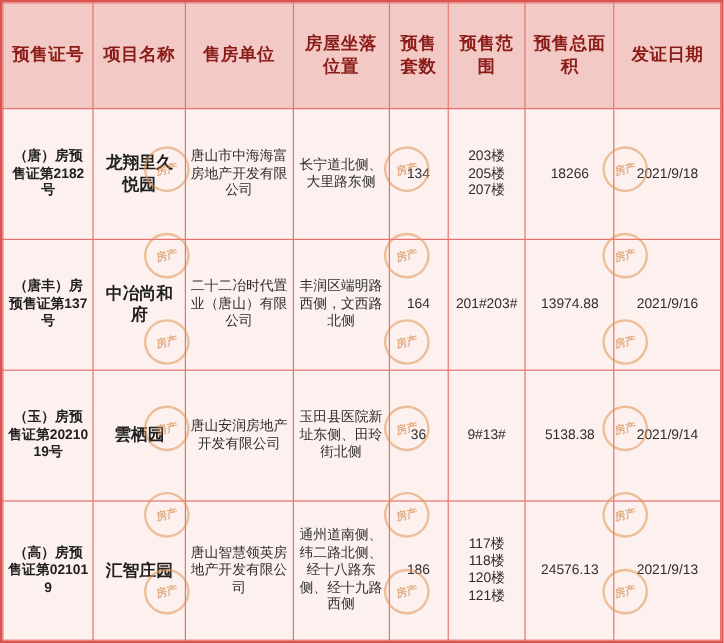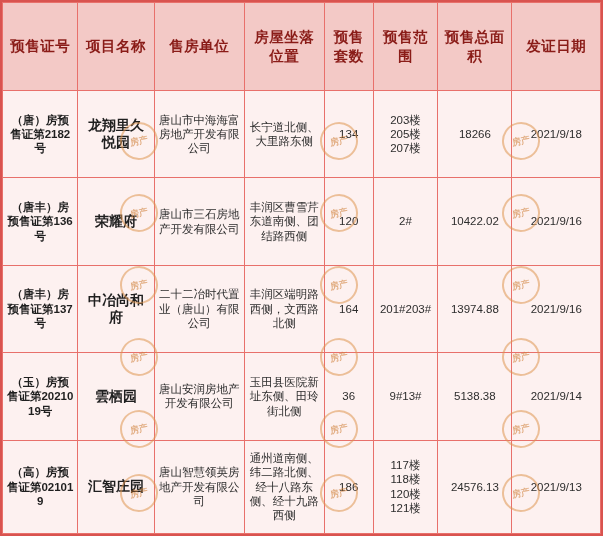--- a/index.html
+++ b/index.html
@@ -131,30 +131,20 @@
         <td class="unit">唐山市中海海富房地产开发有限公司</td>
         <td class="loc">长宁道北侧、大里路东侧</td>
         <td class="num">134</td>
         <td class="range multi">203楼
 205楼
 207楼</td>
         <td class="area">18266</td>
         <td class="date">2021/9/18</td>
       </tr>
       <tr>
-        <td class="cert">（唐丰）房预售证第136号</td>
-        <td class="project">荣耀府</td>
-        <td class="unit">唐山市三石房地产开发有限公司</td>
-        <td class="loc">丰润区曹雪芹东道南侧、团结路西侧</td>
-        <td class="num">120</td>
-        <td class="range multi">2#</td>
-        <td class="area">10422.02</td>
-        <td class="date">2021/9/16</td>
-      </tr>
-      <tr>
         <td class="cert">（唐丰）房预售证第137号</td>
         <td class="project">中冶尚和府</td>
         <td class="unit">二十二冶时代置业（唐山）有限公司</td>
         <td class="loc">丰润区端明路西侧，文西路北侧</td>
         <td class="num">164</td>
         <td class="range multi">201#203#</td>
         <td class="area">13974.88</td>
         <td class="date">2021/9/16</td>
       </tr>
       <tr>

